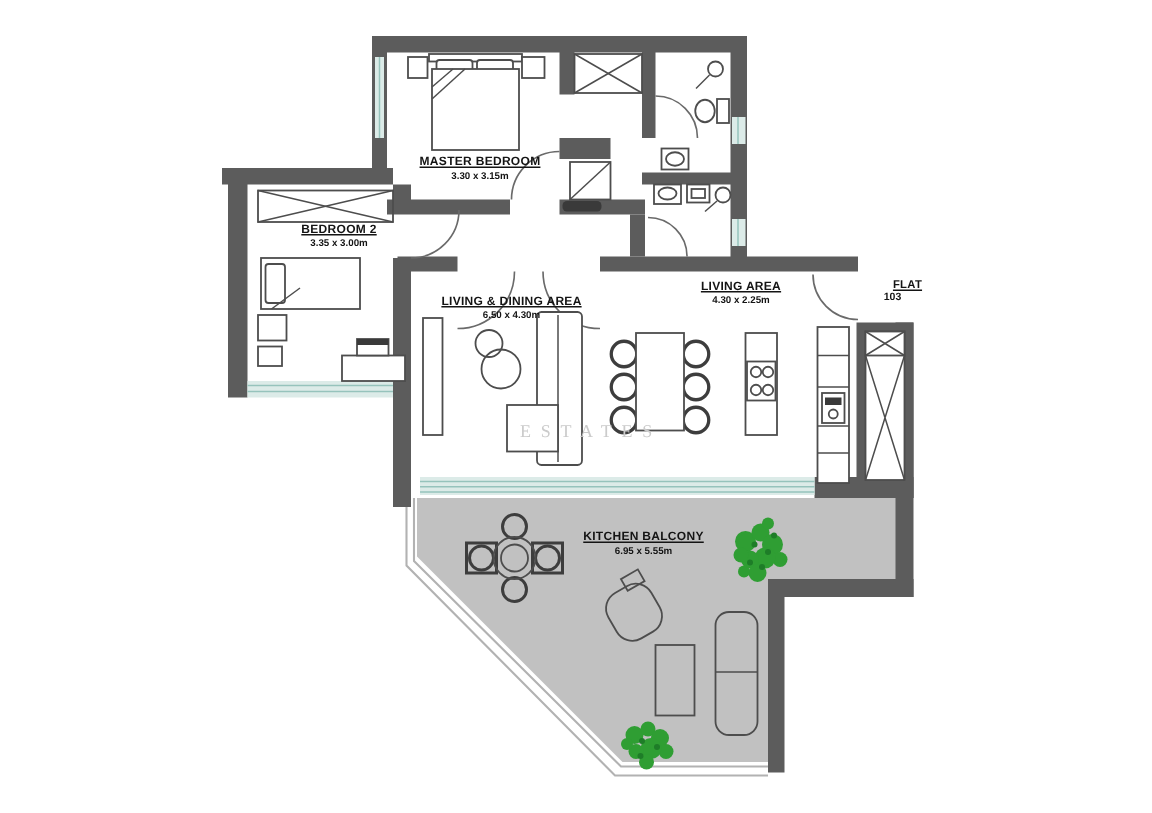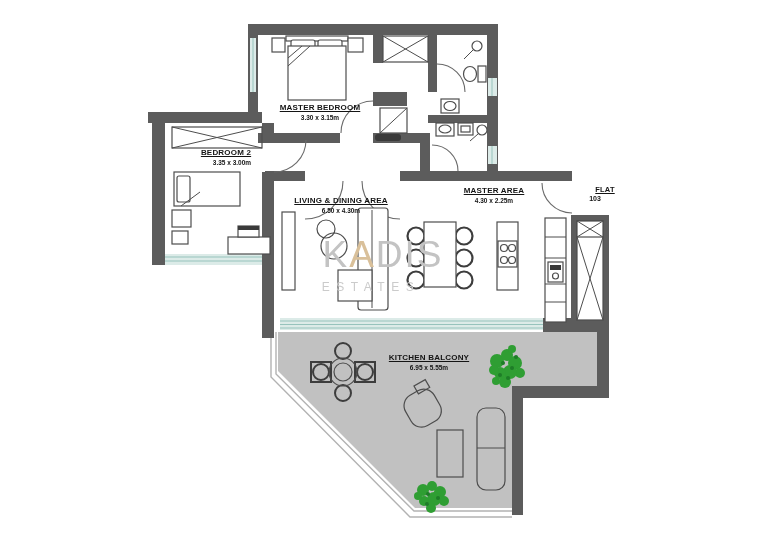--- a/index.html
+++ b/index.html
@@ -27,22 +27,22 @@
   
   .room-label{position:absolute;transform:translateX(-50%);text-align:center;color:#141414;white-space:nowrap;z-index:5;}
   .room-name{display:block;font-size:8px;font-weight:bold;letter-spacing:.2px;text-decoration:underline;}
   .room-dims{display:block;font-size:6.5px;font-weight:bold;margin-top:1.5px;}
   .flat-label .room-name{font-size:7.5px;margin-left:20px;}
   .flat-label .room-dims{font-size:7px;margin-top:0.5px;}
   
   .wm{position:absolute;left:383px;top:234px;transform:translateX(-50%);z-index:4;
       font-size:37px;letter-spacing:2px;color:var(--watermark,#c3c3c3);font-weight:normal;white-space:nowrap;}
   .wm .wm-a{color:var(--watermark_accent,#d9c09a);}
-  .wm-sub{position:absolute;left:371px;top:280px;transform:translateX(-50%);z-index:4;
-      font-size:12px;letter-spacing:6.5px;color:#cbcbcb;white-space:nowrap;}
+  .wm-sub{position:absolute;left:394px;top:280px;transform:translateX(-50%);z-index:4;
+      font-size:12px;letter-spacing:6.5px;color:#cbcbcb;white-space:nowrap;font-family:Liberation Serif, serif;}
 </style>
 </head>
 <body>
 
 <div class="canvas">
 
   <svg width="768" height="542" viewBox="0 0 768 542">
 
     <g>
       <polygon class="bal" points="278,332 600,332 600,386 512,386 512,508 415,508 278,371"></polygon>
@@ -275,37 +275,36 @@
       <circle class="plantd" cx="428" cy="494" r="2"></circle>
       <circle class="plantd" cx="438" cy="498" r="2"></circle>
       <circle class="plantd" cx="427" cy="504" r="2"></circle>
     </g>
   </svg>
 
   <div class="room-label" style="left:320px;top:103px;">
     <span class="room-name">MASTER BEDROOM</span>
     <span class="room-dims">3.30 x 3.15m</span>
   </div>
-  <div class="room-label" style="left:226px;top:148px;text-align:right;">
+  <div class="room-label" style="left:226px;top:148px;">
     <span class="room-name">BEDROOM 2</span>
     <span class="room-dims">3.35 x 3.00m</span>
   </div>
   <div class="room-label" style="left:341px;top:196px;">
     <span class="room-name">LIVING &amp; DINING AREA</span>
     <span class="room-dims">6.50 x 4.30m</span>
   </div>
   <div class="room-label" style="left:494px;top:186px;">
-    <span class="room-name">MASTER AREA</span>
+    <span class="room-name">LIVING AREA</span>
     <span class="room-dims">4.30 x 2.25m</span>
   </div>
   <div class="room-label flat-label" style="left:595px;top:185px;">
     <span class="room-name">FLAT</span>
     <span class="room-dims">103</span>
   </div>
   <div class="room-label" style="left:429px;top:353px;">
     <span class="room-name">KITCHEN BALCONY</span>
     <span class="room-dims">6.95 x 5.55m</span>
   </div>
 
-  <div class="wm"><span>K</span><span class="wm-a">A</span><span>DIS</span></div>
   <div class="wm-sub">ESTATES</div>
 
 </div>
 
 </body></html>

